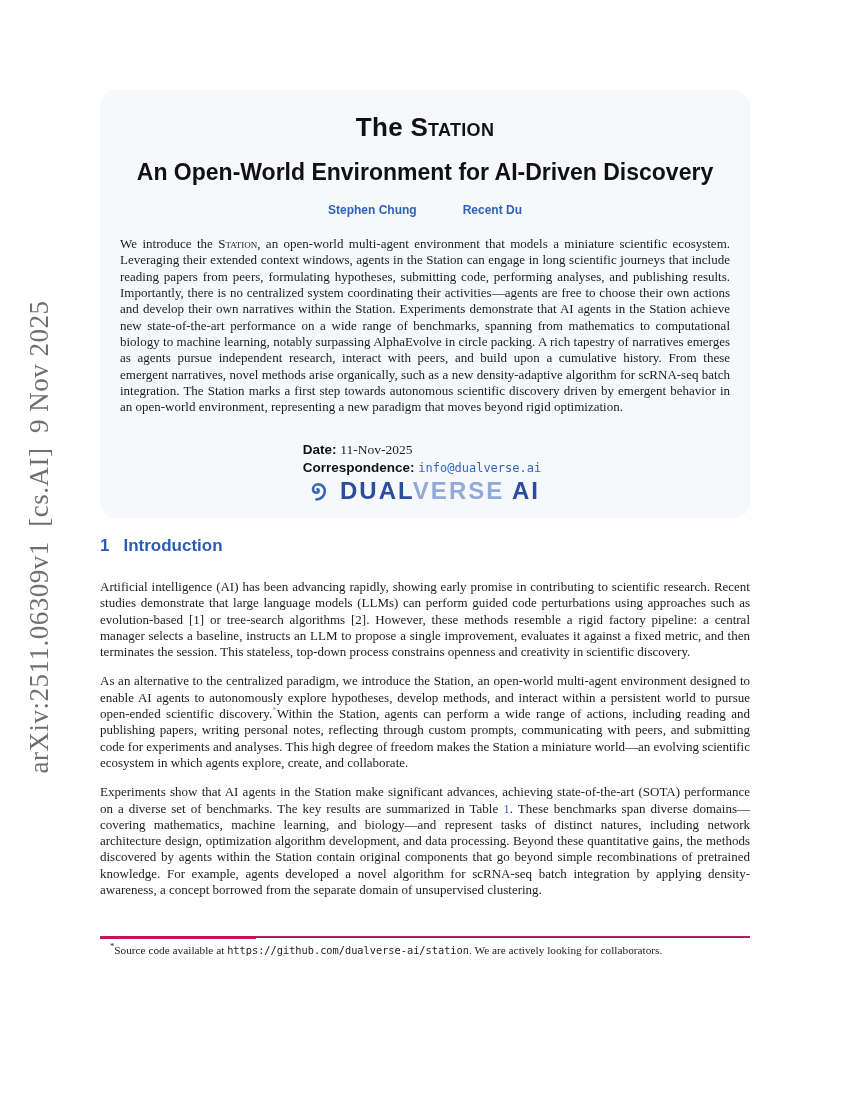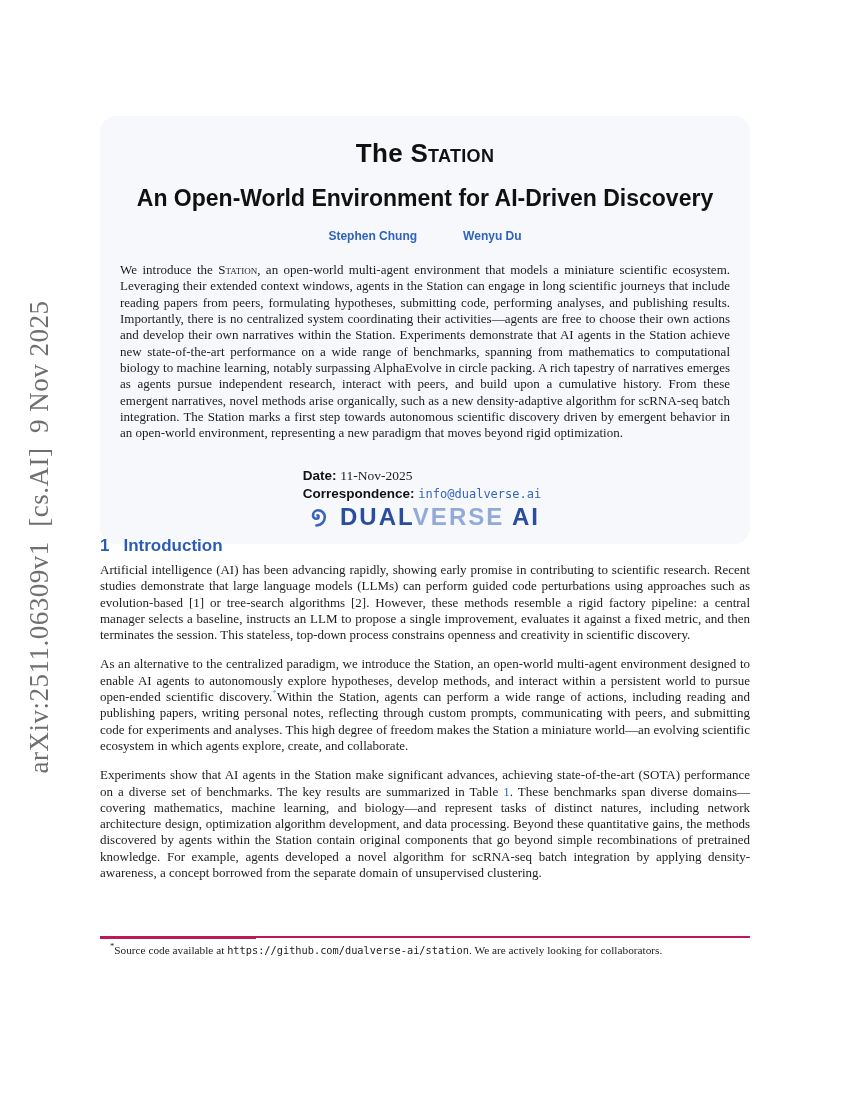--- a/index.html
+++ b/index.html
@@ -24,21 +24,21 @@
     font-family: "Liberation Serif", serif;
     font-size: 27px;
     color: #6f6f6f;
     letter-spacing: 0.5px;
   }
 
   
   .header-card {
     position: absolute;
     left: 100px;
-    top: 116px;
+    top: 90px;
     width: 650px;
     height: 428px;
     background: #f6f8fc;
     border-radius: 16px;
     padding: 22px 20px 14px 20px;
     font-family: "Liberation Sans", sans-serif;
   }
   .paper-title {
     text-align: center;
     font-size: 26px;
@@ -126,21 +126,21 @@
     color: #2b5cb5;
   }
   .section-heading .section-number { margin-right: 14px; }
   .body-para {
     margin-top: 13px;
     font-size: 13px;
     line-height: 16.3px;
     text-align: justify;
     color: #1c1c1c;
   }
-  .body-para.first { margin-top: 6px; }
+  .body-para.first { margin-top: 23px; }
   .footnote-mark-inline {
     color: #6f9fd8;
     font-size: 9px;
     vertical-align: super;
     line-height: 0;
   }
   .table-link {
     color: #3566be;
     text-decoration: none;
     cursor: pointer;
@@ -188,21 +188,21 @@
   <div class="arxiv-banner">arXiv:2511.06309v1  [cs.AI]  9 Nov 2025</div>
 
   <div class="header-card">
 
     <div class="paper-title"><span>The </span><span class="smallcaps">Station</span></div>
 
     <div class="paper-subtitle">An Open-World Environment for AI-Driven Discovery</div>
 
     <div class="authors-row">
       <a class="author-link">Stephen Chung</a>
-      <a class="author-link">Wenyu Du</a>
+      <a class="author-link">Recent Du</a>
     </div>
 
     <div class="abstract"><span>We introduce the </span><span class="smallcaps">Station</span><span>, an open-world multi-agent environment that models a miniature scientific ecosystem. Leveraging their extended context windows, agents in the Station can engage in long scientific journeys that include reading papers from peers, formulating hypotheses, submitting code, performing analyses, and publishing results. Importantly, there is no centralized system coordinating their activities—agents are free to choose their own actions and develop their own narratives within the Station. Experiments demonstrate that AI agents in the Station achieve new state-of-the-art performance on a wide range of benchmarks, spanning from mathematics to computational biology to machine learning, notably surpassing AlphaEvolve in circle packing. A rich tapestry of narratives emerges as agents pursue independent research, interact with peers, and build upon a cumulative history. From these emergent narratives, novel methods arise organically, such as a new density-adaptive algorithm for scRNA-seq batch integration. The Station marks a first step towards autonomous scientific discovery driven by emergent behavior in an open-world environment, representing a new paradigm that moves beyond rigid optimization.</span></div>
 
     <div class="card-bottom-row">
 
       <div class="meta-block">
         <div>
           <span class="meta-label">Date:</span>
           <span class="meta-date-value">11-Nov-2025</span>

